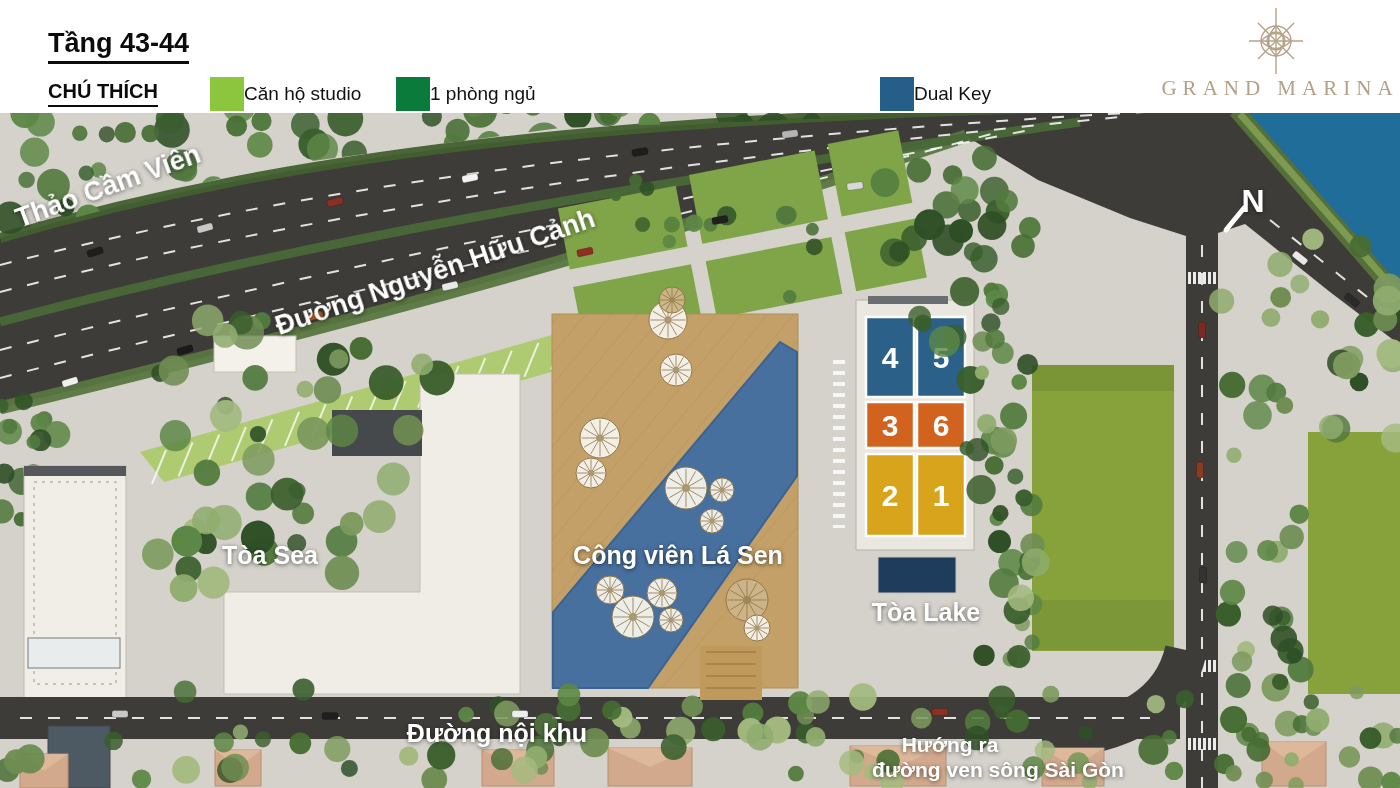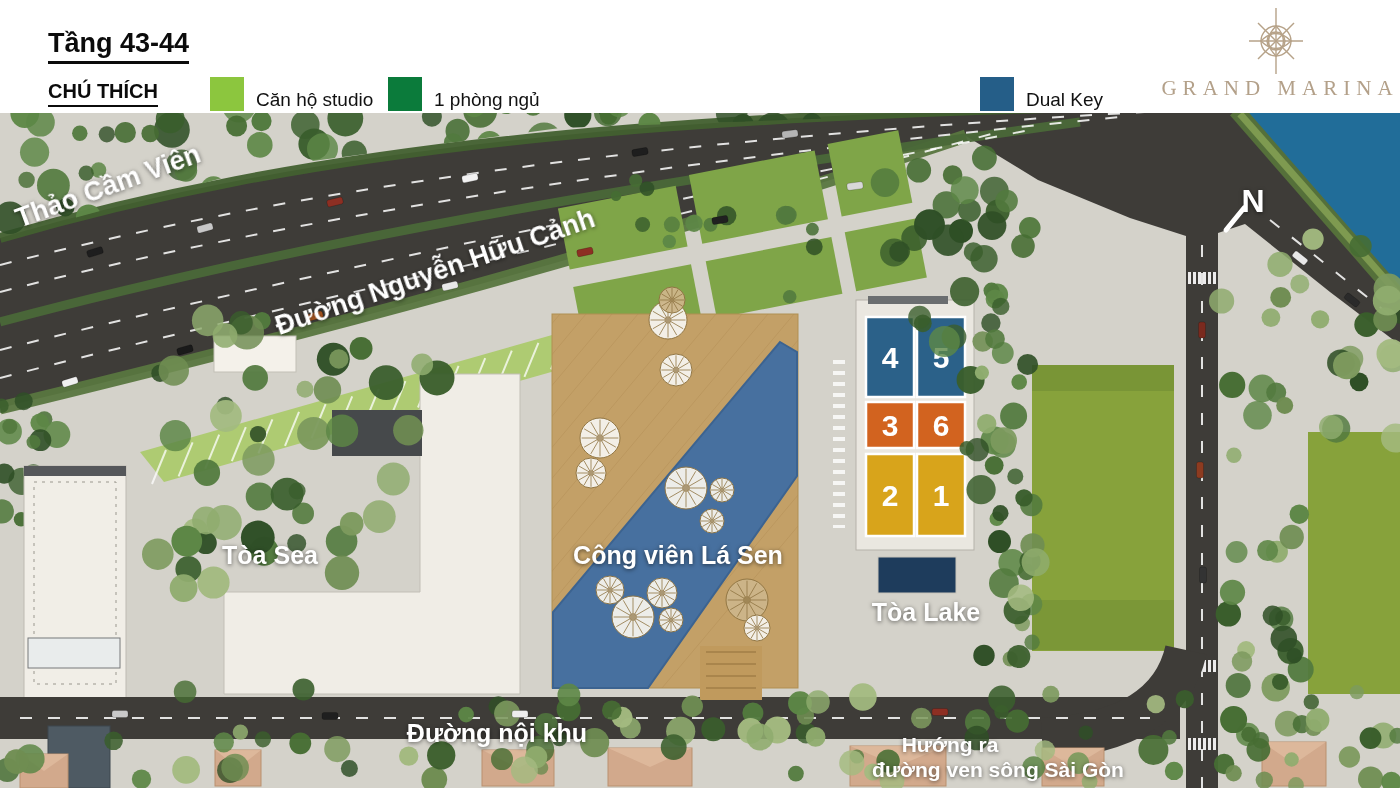--- a/index.html
+++ b/index.html
@@ -4,21 +4,21 @@
 <style>
   html,body{margin:0;padding:0;background:#fff;}
   #stage{position:relative;width:1400px;height:788px;overflow:hidden;background:#fff;
          font-family:"Liberation Sans",sans-serif;}
   
   #hdr{position:absolute;left:0;top:0;width:1400px;height:113px;background:#ffffff;}
   .floor-title{position:absolute;left:48px;top:28px;font-size:27px;font-weight:bold;color:#0b0b0b;
                border-bottom:3px solid #0b0b0b;padding-bottom:2px;}
   .legend-title{position:absolute;left:48px;top:80px;font-size:20px;font-weight:bold;color:#0b0b0b;
                 border-bottom:2px solid #0b0b0b;padding-bottom:2px;}
-  .leg{position:absolute;top:77px;display:flex;align-items:flex-end;gap:12px;height:34px;}
+  .leg{position:absolute;top:77px;display:flex;align-items:center;gap:0;height:34px;}
   .sw{width:34px;height:34px;display:inline-block;}
   .lt{font-size:19px;color:#111;white-space:nowrap;}
   #brandTxt{position:absolute;left:1158px;top:76px;width:244px;text-align:center;
             font-family:"Liberation Serif",serif;font-size:21px;letter-spacing:6px;color:#b3a089;}
   #brandIcon{position:absolute;left:1241px;top:6px;}
   
   #map{position:absolute;left:0;top:113px;}
   .dash{fill:none;stroke:#ffffff;stroke-width:2;stroke-dasharray:12 16;opacity:.85;}
   .lbl{fill:#ffffff;font-family:"Liberation Sans",sans-serif;font-weight:bold;font-size:25px;
        filter:drop-shadow(0 1px 2px rgba(0,0,0,.55));}
@@ -33,25 +33,25 @@
 <div id="stage">
 
   <div id="hdr">
     <div class="floor-title">Tầng 43-44</div>
     <div class="legend-title">CHÚ THÍCH</div>
 
     <div class="leg" style="left:210px">
       <span class="sw" style="background-color: rgb(140, 198, 62);"></span>
       <span class="lt">Căn hộ studio</span>
     </div>
-    <div class="leg" style="left:388px">
+    <div class="leg" style="left:396px">
       <span class="sw" style="background-color: rgb(11, 123, 59);"></span>
       <span class="lt">1 phòng ngủ</span>
     </div>
-    <div class="leg" style="left:980px">
+    <div class="leg" style="left:880px">
       <span class="sw" style="background-color: rgb(37, 94, 136);"></span>
       <span class="lt">Dual Key</span>
     </div>
 
     <svg id="brandIcon" width="70" height="70" viewBox="0 0 70 70">
       <g stroke="#b6a288" stroke-width="1.4" fill="none">
         <line x1="35" y1="2" x2="35" y2="68"></line>
         <line x1="8" y1="35" x2="62" y2="35"></line>
         <line x1="17" y1="17" x2="53" y2="53"></line>
         <line x1="53" y1="17" x2="17" y2="53"></line>

